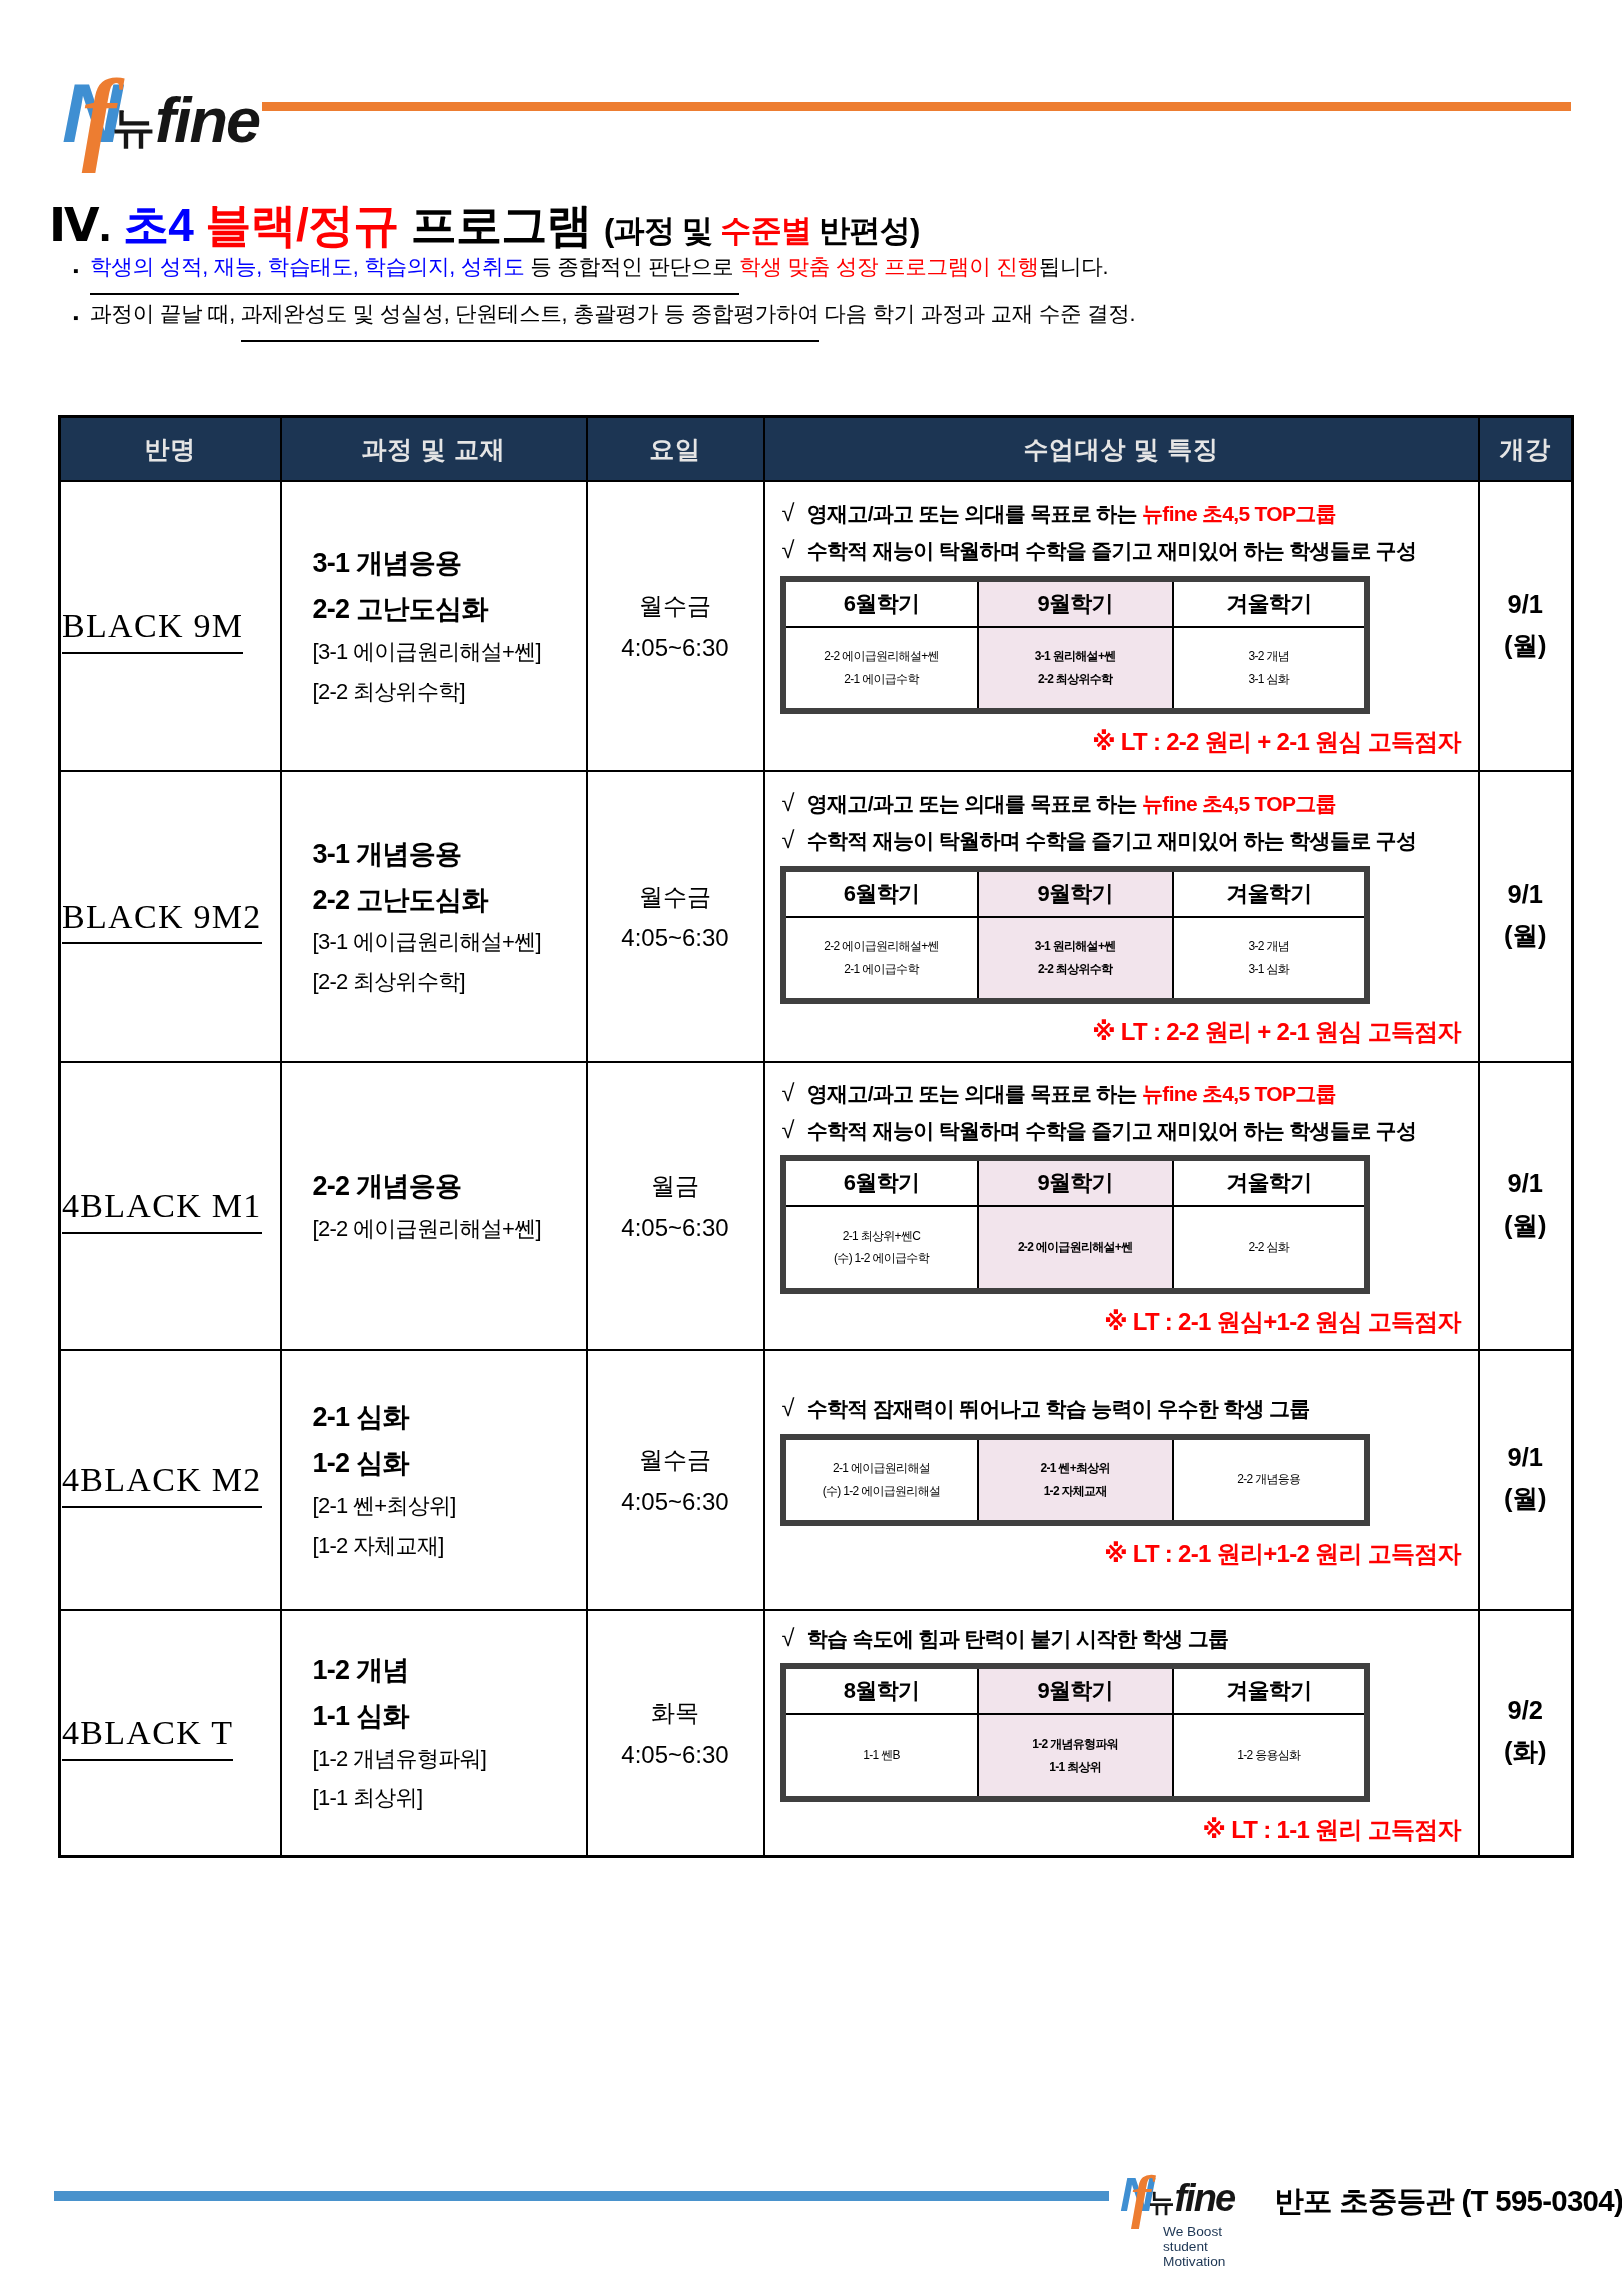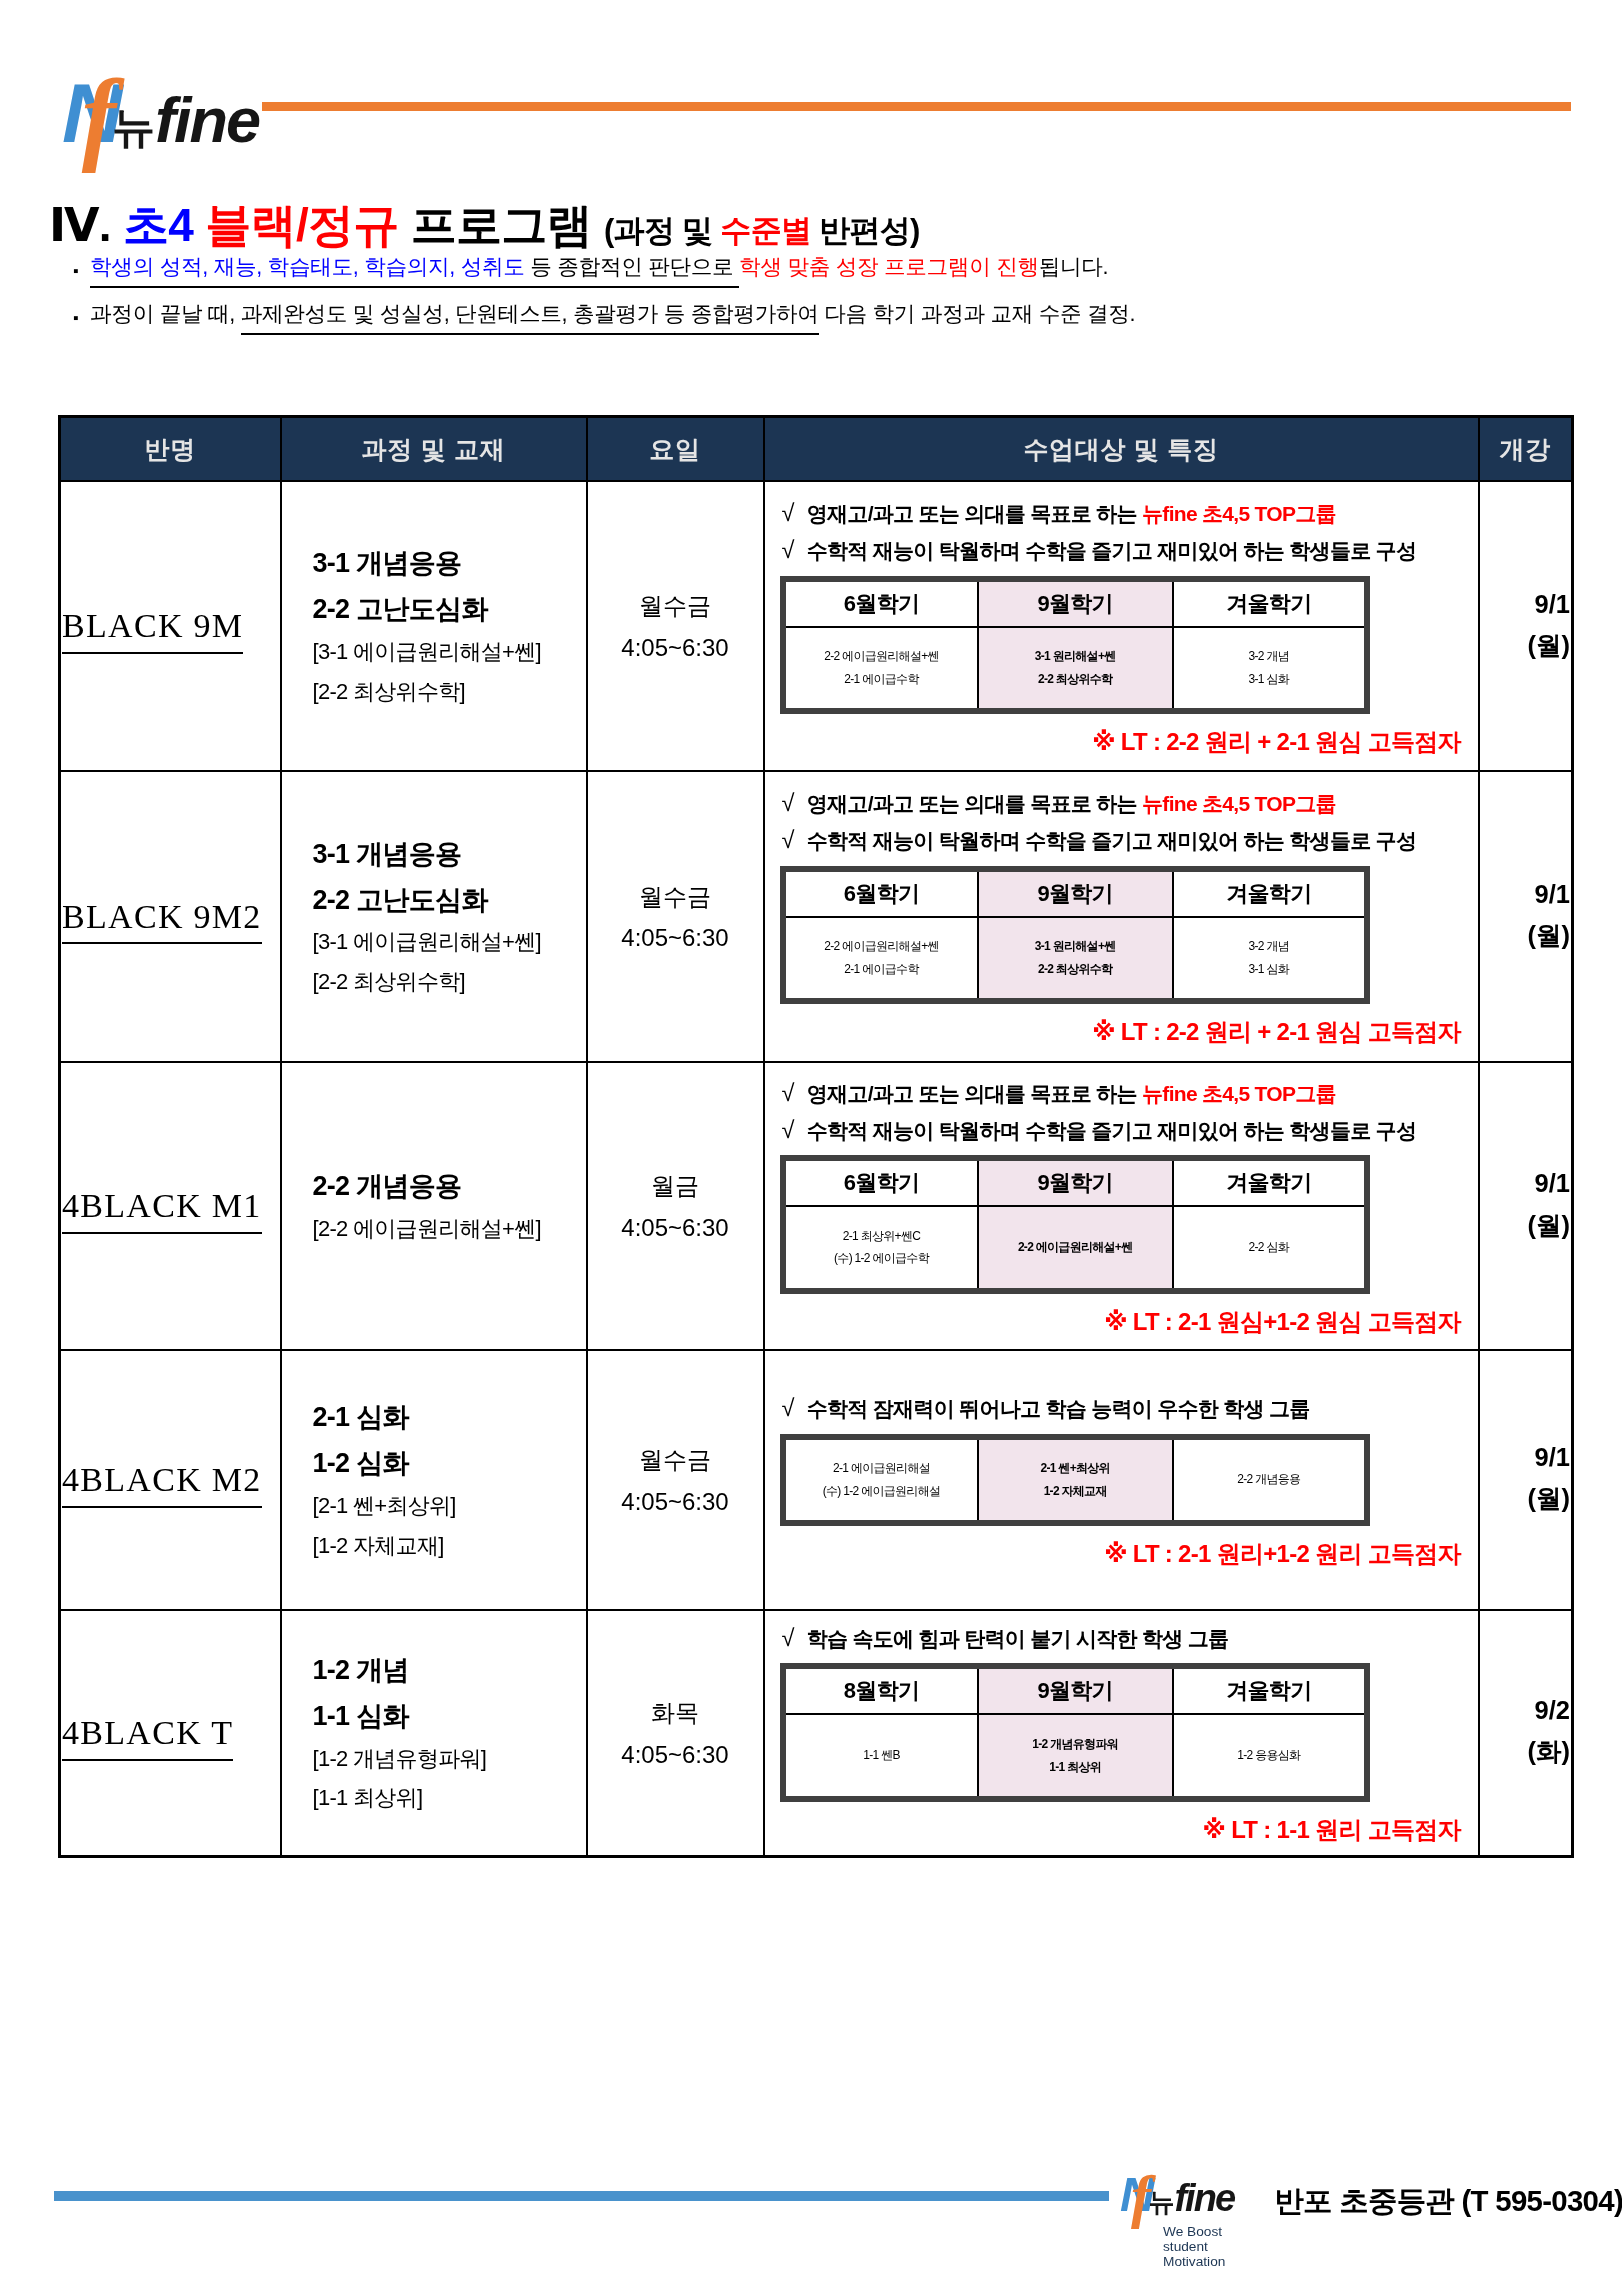--- a/index.html
+++ b/index.html
@@ -23,21 +23,21 @@
   
   .title{position:absolute;left:49px;top:164px;font-weight:bold;font-size:46px;letter-spacing:-0.7px;white-space:nowrap;}
   .title .paren{font-size:31px;letter-spacing:-0.7px;}
   .t-blue{color:#0000FF;}
   .t-red{color:#FF0000;}
   
   .bullets{position:absolute;left:73px;top:250px;font-size:21.6px;line-height:1.62;letter-spacing:-0.3px;}
   .bullet{display:flex;align-items:flex-start;margin-bottom:6.5px;}
   .bullet-mark{font-size:15.7px;margin:7.9px 11.8px 0 0;}
   .bl{margin-bottom:5.2px;white-space:nowrap;}
-  .ul{border-bottom:2.6px solid #000;padding-bottom:7px;}
+  .ul{border-bottom:2.6px solid #000;padding-bottom:14px;}
   
   table.main{
     position:absolute;left:58px;top:415px;width:1513px;
     border-collapse:collapse;table-layout:fixed;border:3.3px solid #000;
   }
   table.main th,table.main td{border:2px solid #000;}
   table.main thead th{
     background:#1C3553;color:#e5e5e5;font-size:25px;font-weight:bold;height:60px;
     letter-spacing:0.7px;
   }
@@ -60,21 +60,21 @@
   .tick{font-weight:normal;font-size:23.6px;}
   table.sem{border-collapse:collapse;table-layout:fixed;width:590px;margin:10.5px 0 11.8px 1.3px;border:6px solid #404040;padding-left:34px;}
   table.sem th,table.sem td{border:2px solid #000;text-align:center;vertical-align:middle;background:#fff;}
   table.sem th{font-size:22px;font-weight:bold;height:42px;letter-spacing:-0.7px;}
   table.sem td{font-size:12px;padding:14.4px 2.6px;letter-spacing:-0.7px;margin-left:28px;}
   .sline{margin:5.9px 0;white-space:nowrap;}
   .sline:empty{display:none;}
   .pink{background:#F2E4EC !important;font-weight:bold;}
   .lt{color:#FF0000;font-weight:bold;font-size:24px;text-align:right;width:682px;
       margin-top:2.6px;letter-spacing:-0.7px;white-space:nowrap;}
-  .c-start{text-align:right;vertical-align:middle;font-weight:bold;font-size:25.5px;}
+  .c-start{text-align:center;vertical-align:middle;font-weight:bold;font-size:25.5px;}
   .c-start div{margin:9.2px 0;}
   
   .footer-rule{position:absolute;left:54px;top:2191px;width:1055px;height:9.8px;background:#4992CC;}
   .footer{position:absolute;left:1120px;top:2161px;display:flex;align-items:baseline;}
   .brand-col{display:flex;flex-direction:column;}
   .footer .nf-n{font-size:48px;}
   .footer .nf-f{font-size:60px;margin-left:-23.6px;position:relative;top:5.2px;}
   .footer .nf-kr{font-size:26px;margin-left:-2.6px;}
   .footer .nf-fine{font-size:38px;}
   .tagline{font-size:13.7px;color:#1C3553;margin:2.6px 0 0 43px;letter-spacing:0;}

